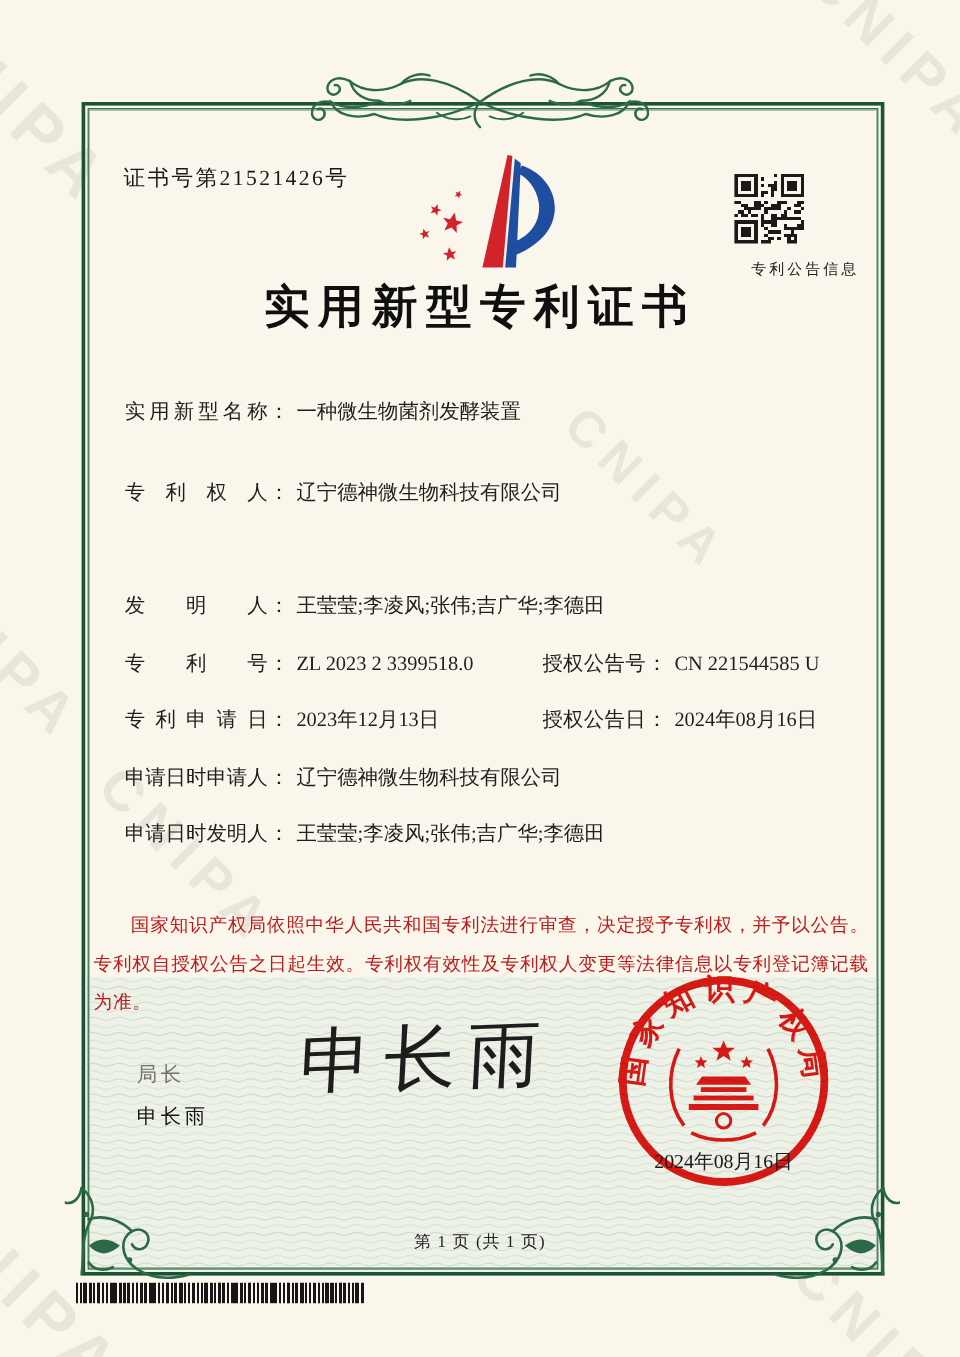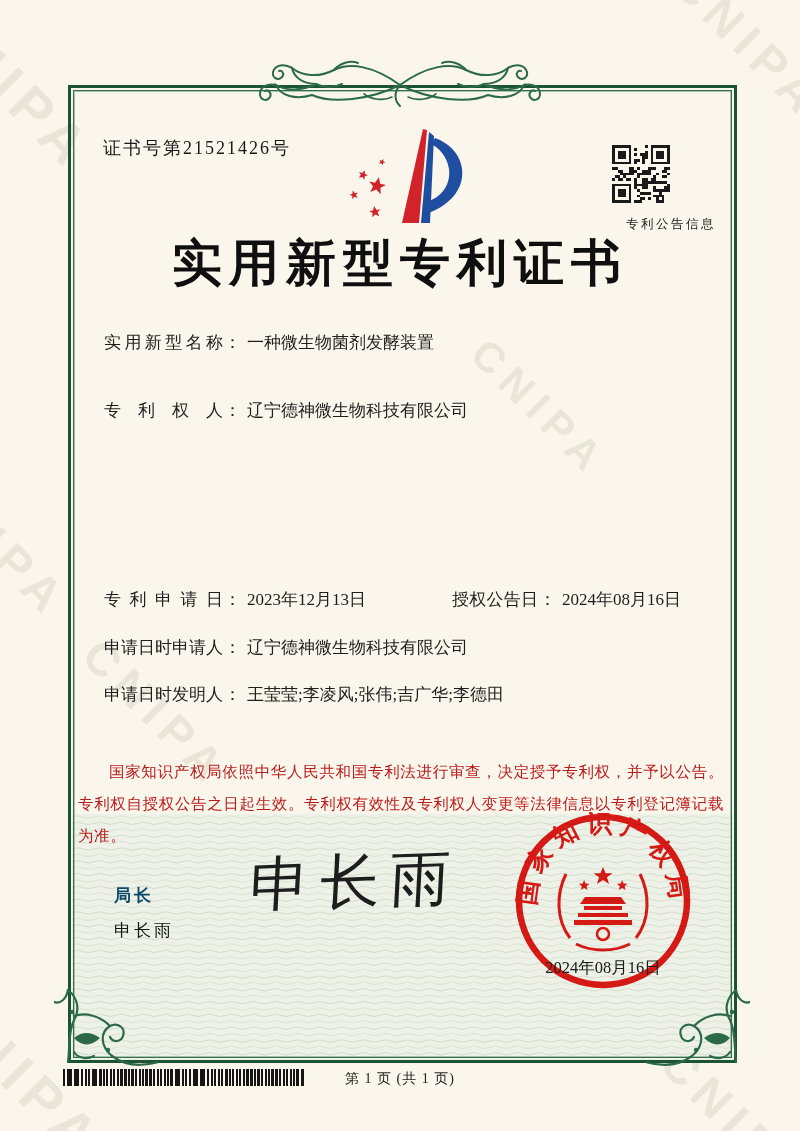--- a/index.html
+++ b/index.html
@@ -26,40 +26,40 @@
   
   .orn { position:absolute; z-index:2; }
   .orn-bl { transform:scaleX(-1); }
   
   .cert-no { position:absolute; left:103px; top:136px; font-size:18px; letter-spacing:2px; color:#191919; z-index:3; }
   .logo { position:absolute; left:330px; top:123px; z-index:3; }
   .qr { position:absolute; left:612px; top:145px; z-index:3; }
   .qr-label { position:absolute; left:580px; top:216px; width:136px; text-align:right;
               font-size:12.5px; letter-spacing:2.5px; color:#222; z-index:3; }
   .title { position:absolute; left:0; top:230px; width:100%; text-align:center;
-           font-size:50px; font-weight:bold; letter-spacing:7px; color:#0f0f0f; z-index:3;font-family:Liberation Serif, serif; }
+           font-size:38px; font-weight:bold; letter-spacing:7px; color:#0f0f0f; z-index:3;font-family:Liberation Serif, serif; }
   
   .row { position:absolute; left:104px; width:622px; font-size:17px; color:#1e1e1e; z-index:3; white-space:nowrap; }
   .flabel { display:inline-block; width:119px; text-align:justify; text-align-last:justify; }
   .fcolon { display:inline-block; margin:0 6px 0 1px; }
   .pair2 { position:absolute; left:348px; top:0; }
   .flabel2 { display:inline-block; width:86px; text-align:justify; text-align-last:justify; }
   .decl { position:absolute; left:78px; top:756px; width:646px; margin:0;
           font-size:15.5px; line-height:2.08; text-indent:2em; letter-spacing:0.6px;
           text-align:justify; color:#b91c1c; z-index:3; }
   
   .sig-title { position:absolute; left:114px; top:884px; font-family:"Liberation Sans",sans-serif;
-               font-size:17px; letter-spacing:3px; color:#0c4a6e; z-index:3;font-weight:bold; }
+               font-size:17px; letter-spacing:3px; color:#737373; z-index:3; }
   .sig-name { position:absolute; left:114px; top:919px; font-family:"Liberation Sans",sans-serif;
               font-size:17px; letter-spacing:3px; color:#161616; z-index:3; }
   .autograph { position:absolute; left:250px; top:842px; font-size:60px; letter-spacing:10px;
                color:#1d1d1d; transform:rotate(-2deg) skewX(-5deg); z-index:3; font-weight:500; }
   .seal { position:absolute; left:514px; top:812px; z-index:4; mix-blend-mode:multiply; opacity:0.96; }
   .footer-page { position:absolute; left:0; top:1026px; width:100%; text-align:center;
-                 font-size:14px; letter-spacing:1px; color:#222; z-index:3;margin-top:44px; }
+                 font-size:14px; letter-spacing:1px; color:#222; z-index:3; }
   .barcode { position:absolute; left:63px; top:1069px; width:241px; height:17px; z-index:3;
              background-image:
                repeating-linear-gradient(90deg,#161616 0 2px,transparent 2px 3.6px),
                repeating-linear-gradient(90deg,#161616 0 1.2px,transparent 1.2px 6.3px); }
 </style>
 </head>
 <body>
 
 <div class="page">
 
@@ -312,20 +312,29 @@
   <div class="qr-label">专利公告信息</div>
 
   <div class="title">实用新型专利证书</div>
 
   <div class="row" style="top:331px">
     <span class="flabel">实用新型名称</span><span class="fcolon">：</span><span class="fvalue">一种微生物菌剂发酵装置</span>
   </div>
   <div class="row" style="top:399px">
     <span class="flabel">专利权人</span><span class="fcolon">：</span><span class="fvalue">辽宁德神微生物科技有限公司</span>
   </div>
+  <div class="row" style="top:493px">
+    <span class="flabel">发明人</span><span class="fcolon">：</span><span class="fvalue">王莹莹;李凌风;张伟;吉广华;李德田</span>
+  </div>
+  <div class="row" style="top:541px">
+    <span class="flabel">专利号</span><span class="fcolon">：</span><span class="fvalue">ZL 2023 2 3399518.0</span>
+    <span class="pair2">
+      <span class="flabel2">授权公告号</span><span class="fcolon">：</span><span class="fvalue">CN 221544585 U</span>
+    </span>
+  </div>
   <div class="row" style="top:588px">
     <span class="flabel">专利申请日</span><span class="fcolon">：</span><span class="fvalue">2023年12月13日</span>
     <span class="pair2">
       <span class="flabel2">授权公告日</span><span class="fcolon">：</span><span class="fvalue">2024年08月16日</span>
     </span>
   </div>
   <div class="row" style="top:636px">
     <span class="flabel">申请日时申请人</span><span class="fcolon">：</span><span class="fvalue">辽宁德神微生物科技有限公司</span>
   </div>
   <div class="row" style="top:683px">

